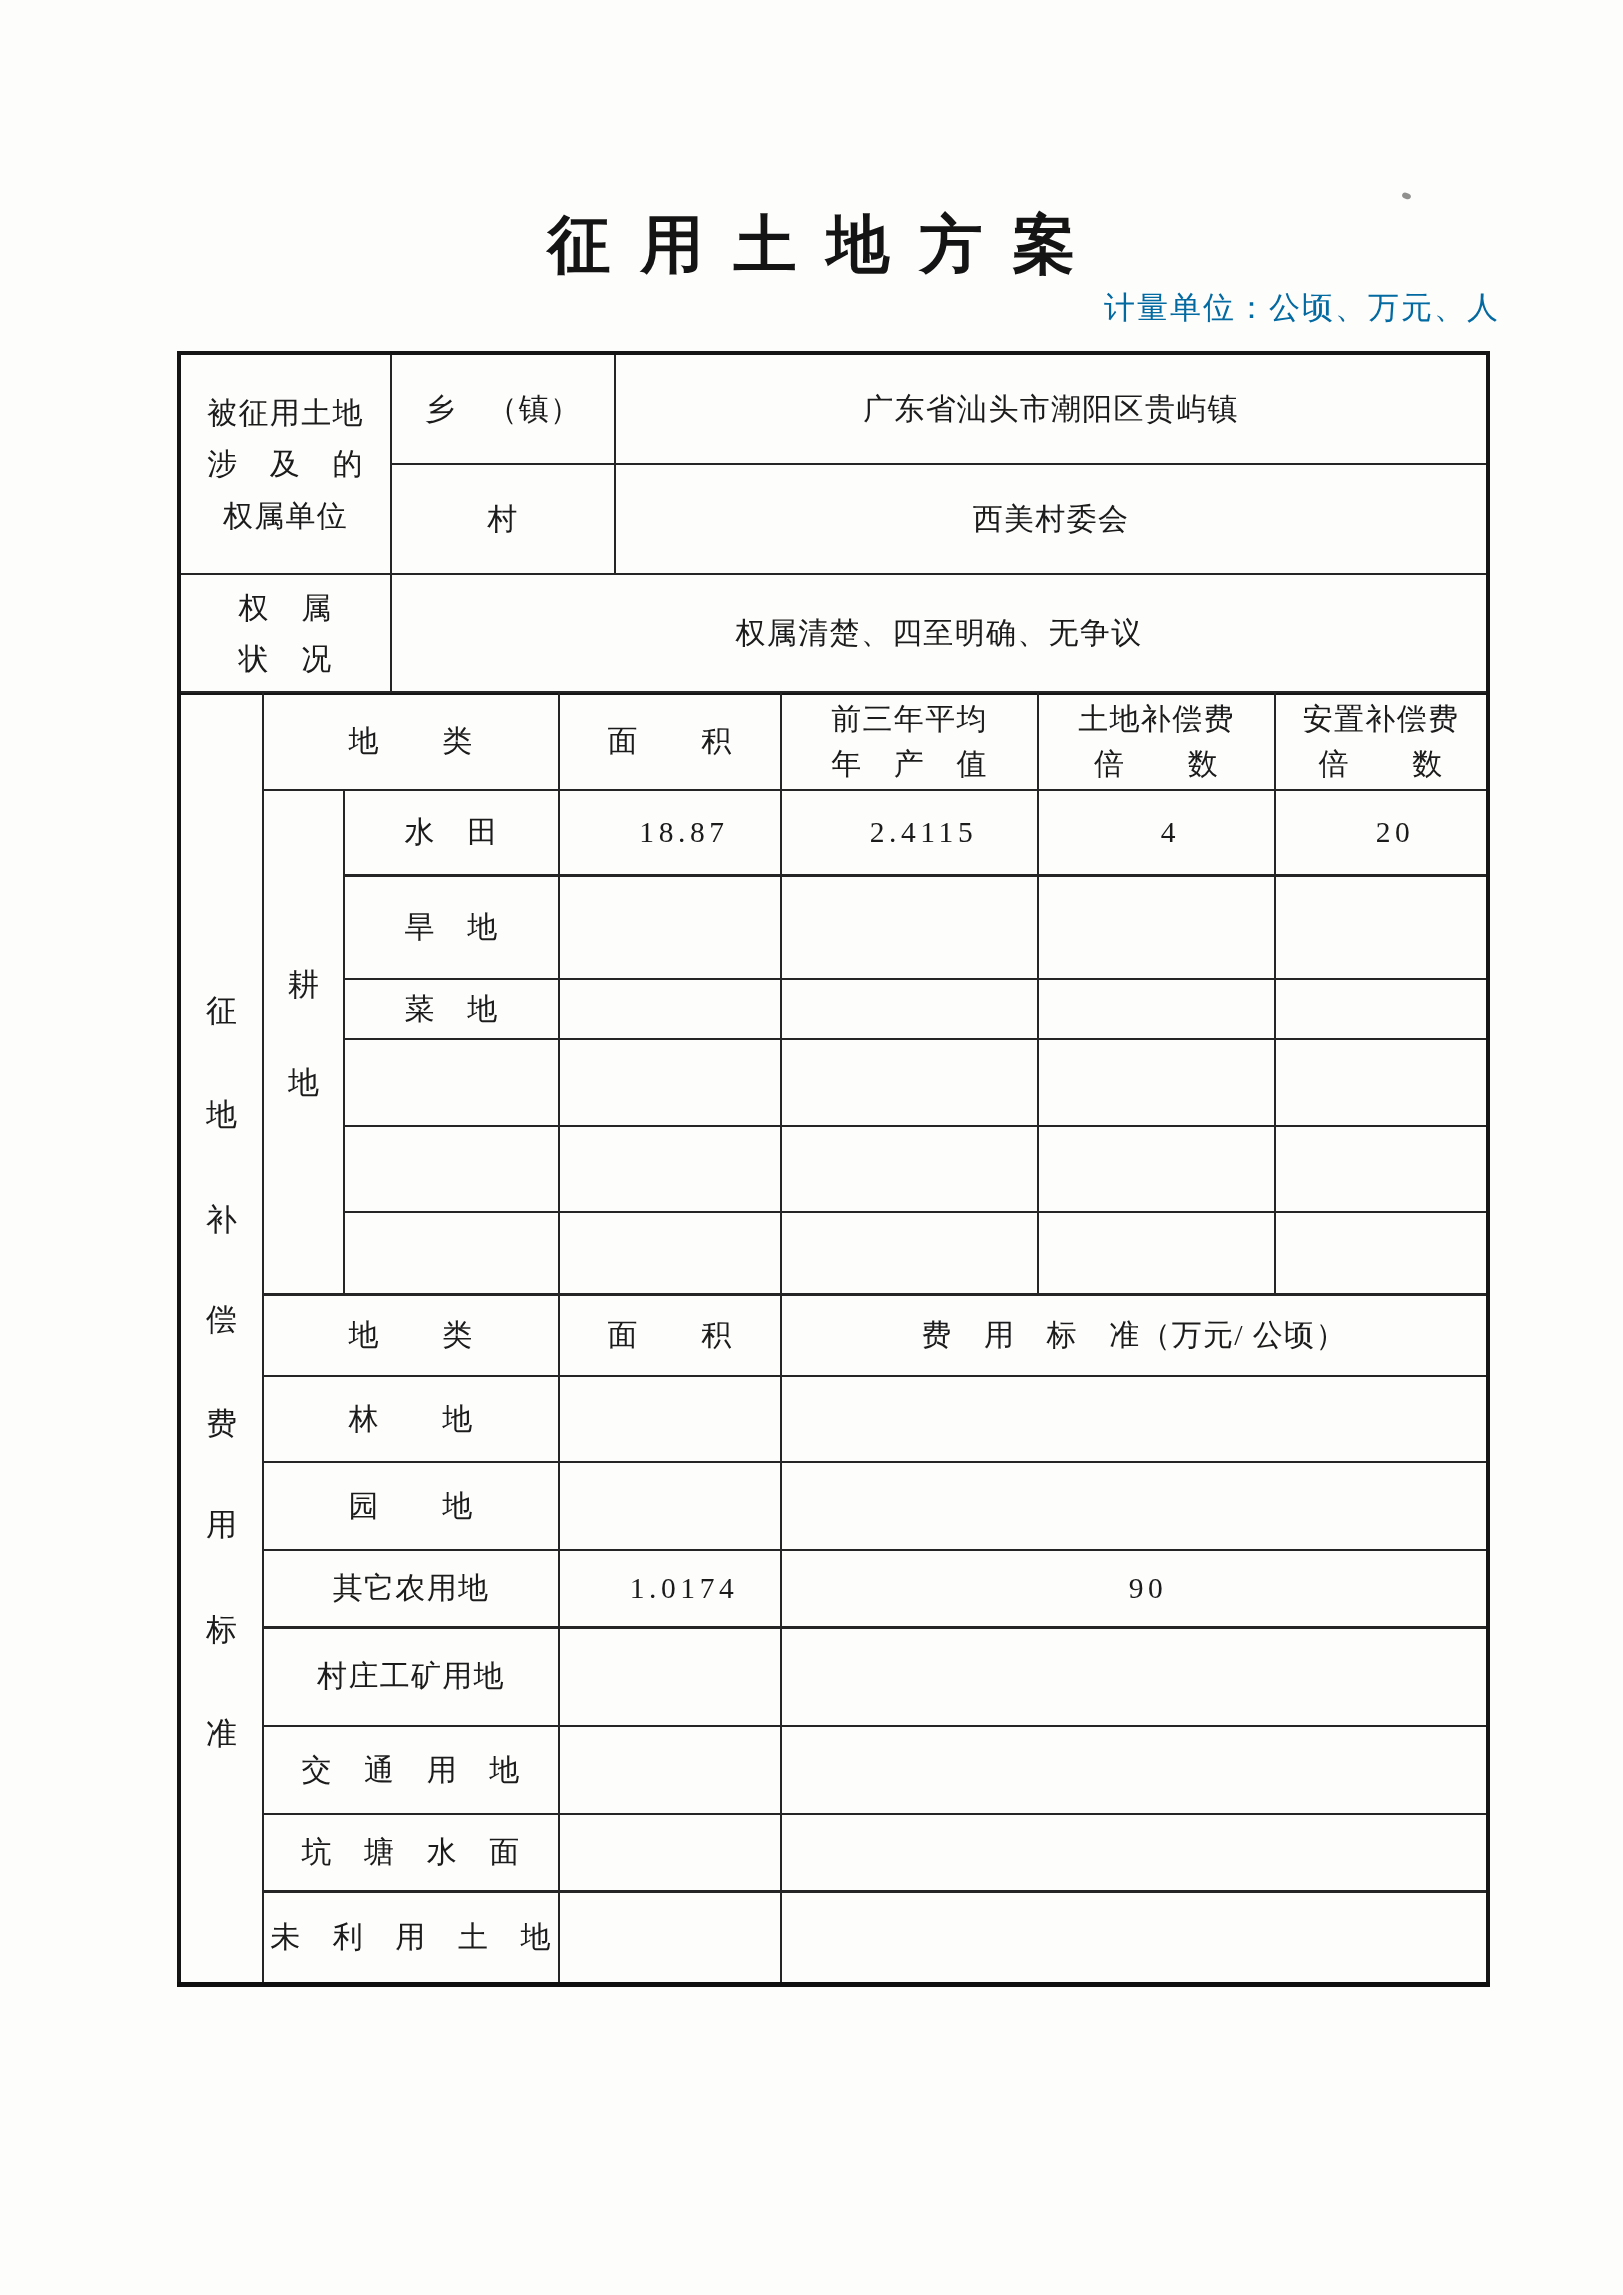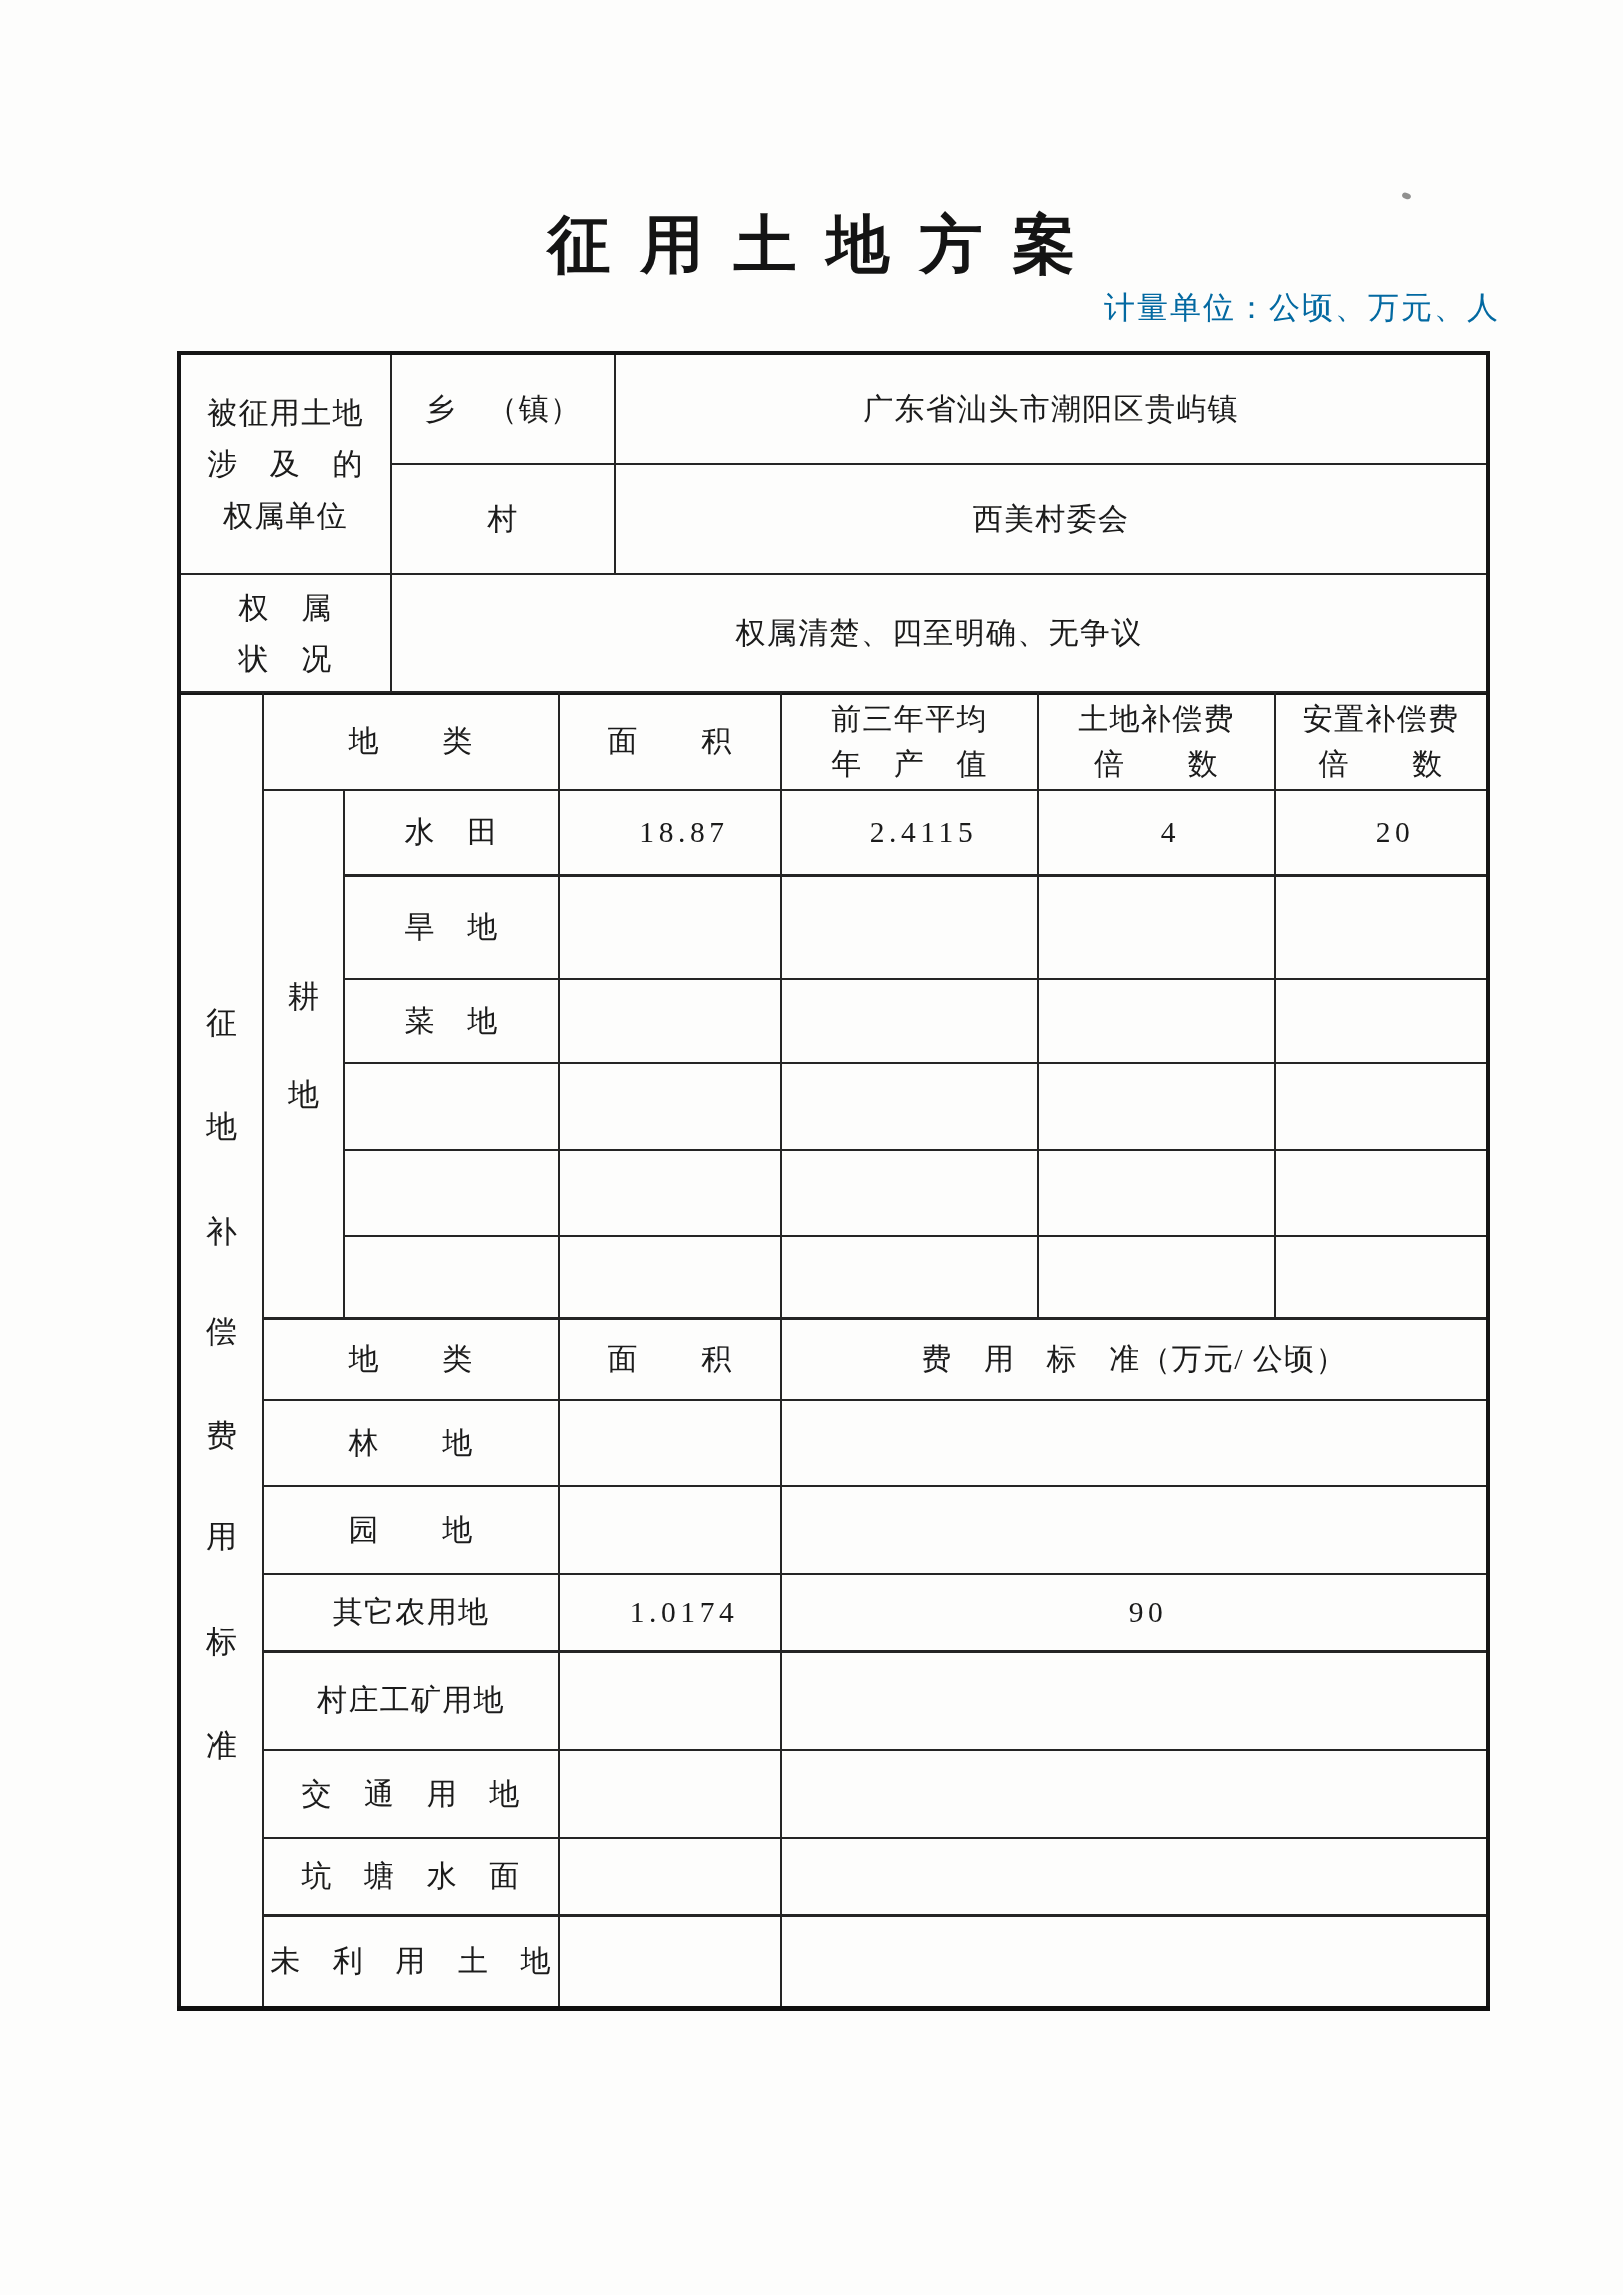--- a/index.html
+++ b/index.html
@@ -159,21 +159,21 @@
         <td class="num hb">4</td>
         <td class="num hb">20</td>
       </tr>
       <tr style="height:104px">
         <td>旱　地</td>
         <td class="num"></td>
         <td class="num"></td>
         <td class="num"></td>
         <td class="num"></td>
       </tr>
-      <tr style="height:84px">
+      <tr style="height:60px">
         <td>菜　地</td>
         <td class="num"></td>
         <td class="num"></td>
         <td class="num"></td>
         <td class="num"></td>
       </tr>
       <tr style="height:87px">
         <td></td>
         <td class="num"></td>
         <td class="num"></td>

